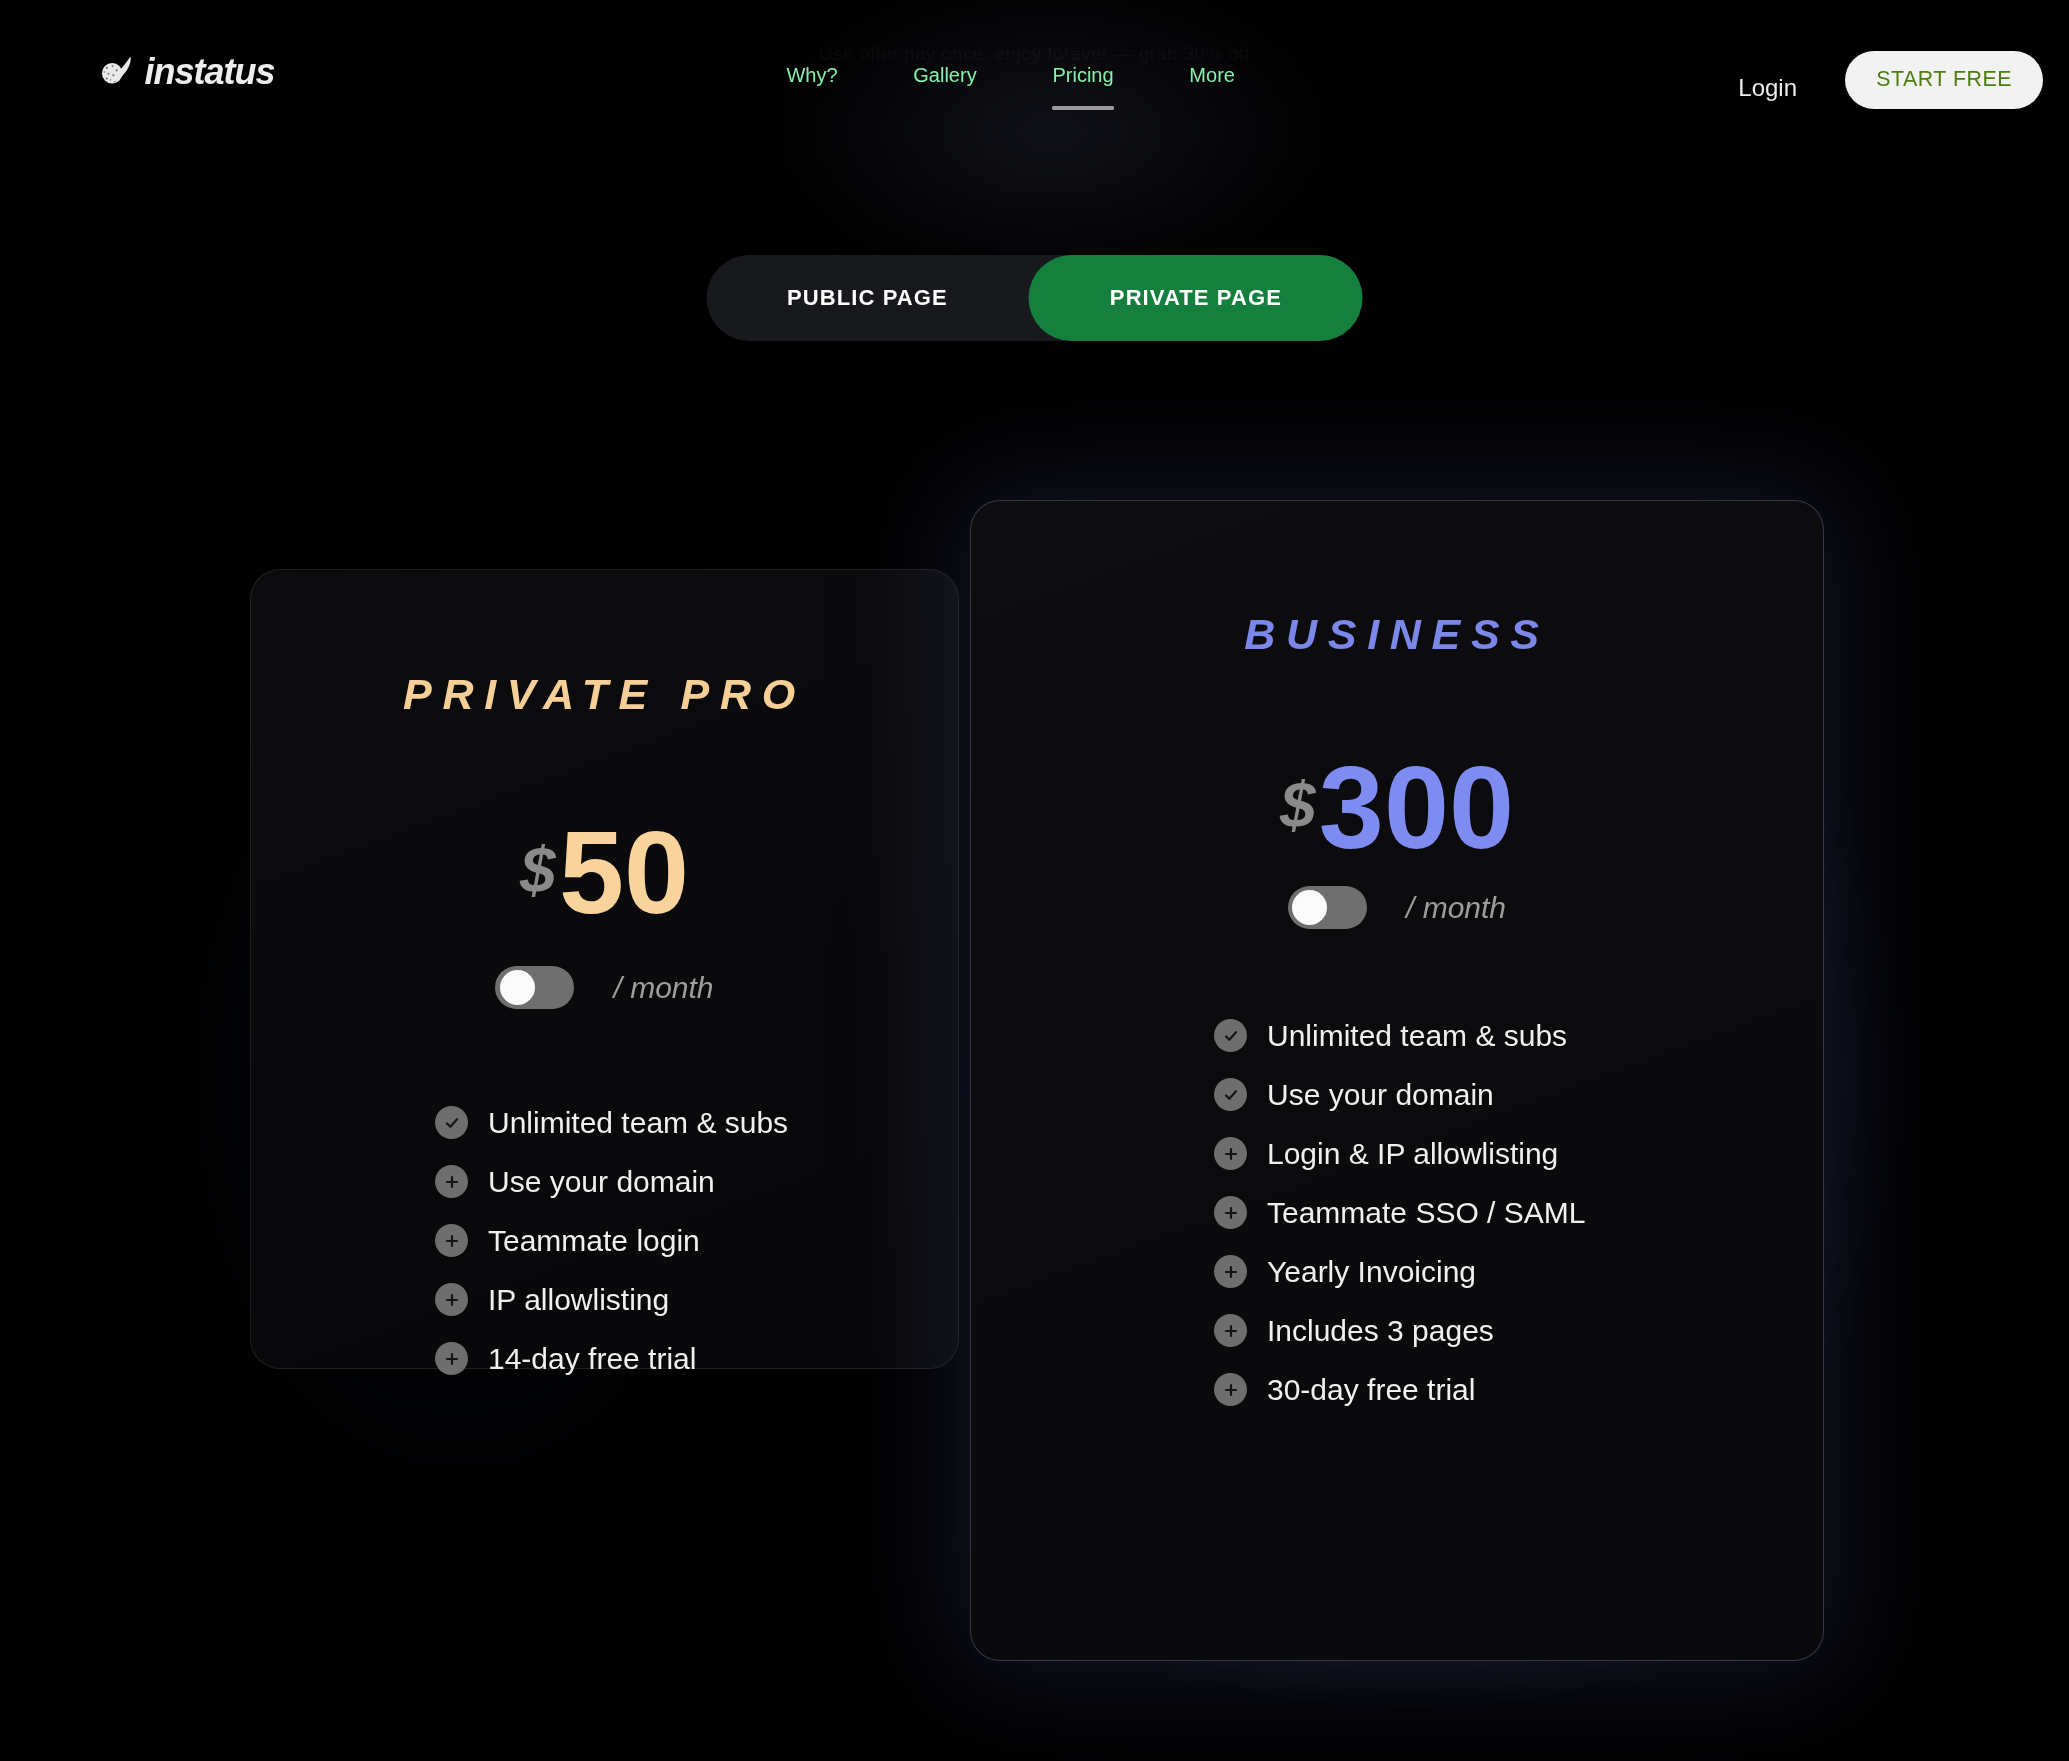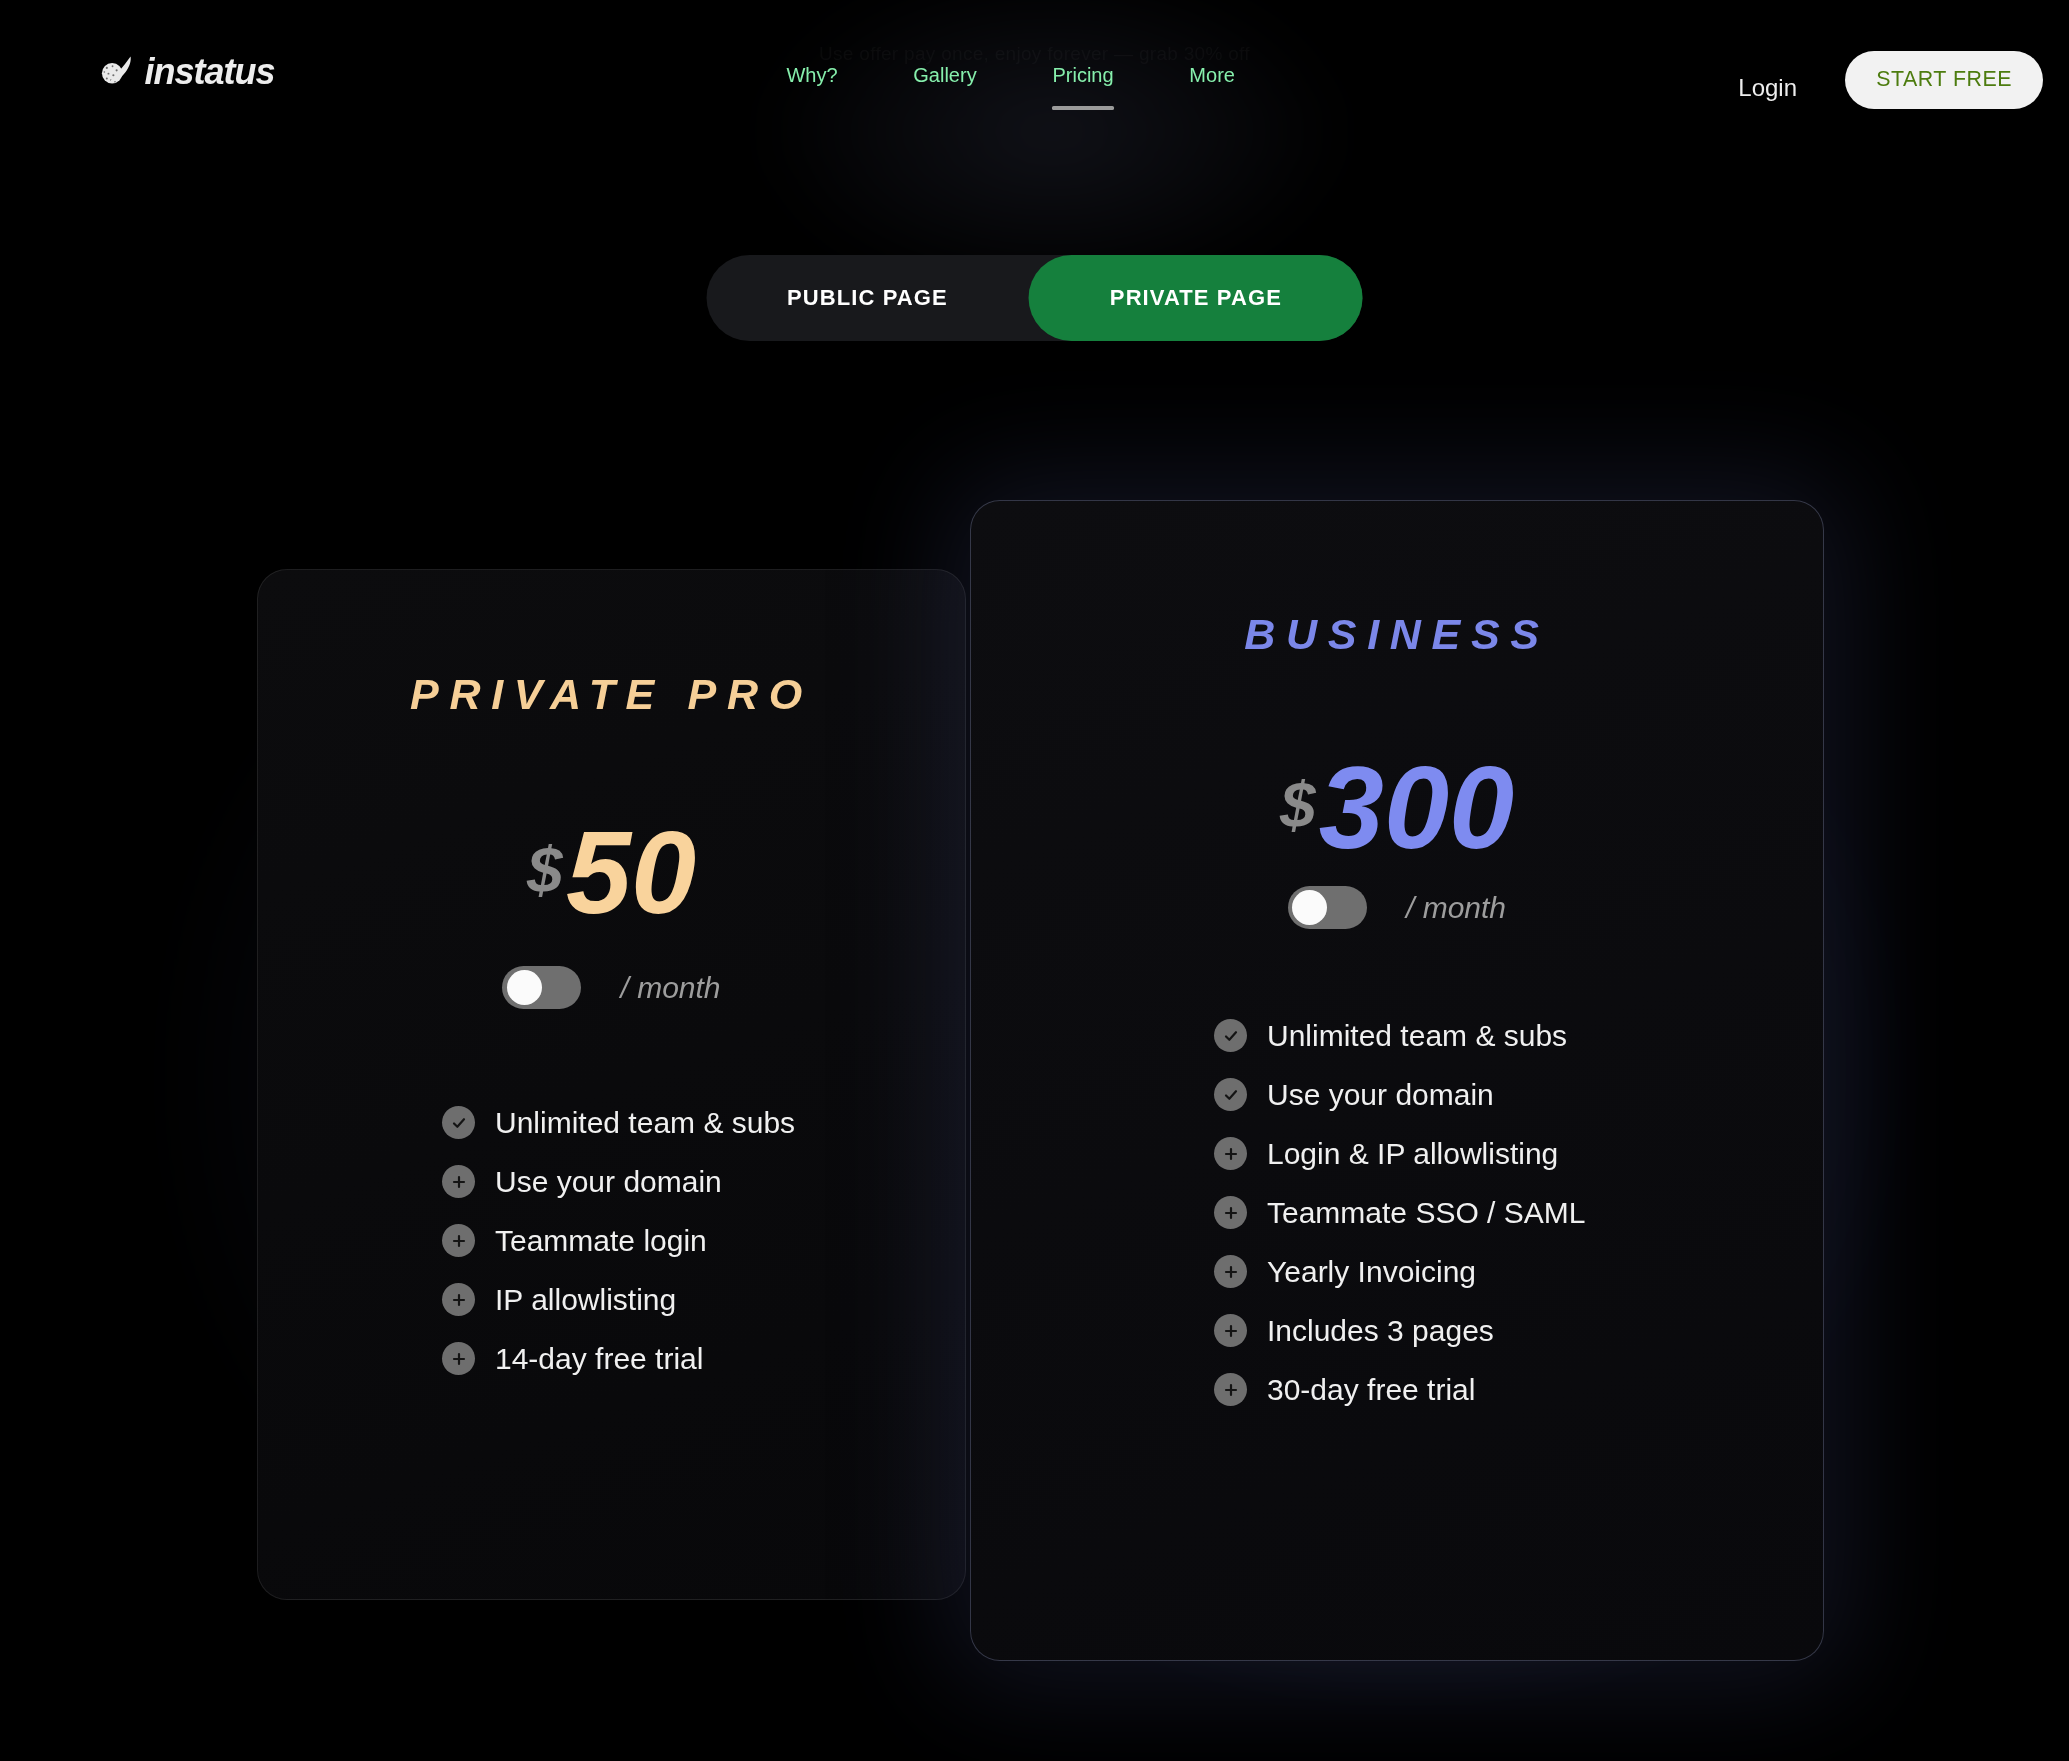--- a/index.html
+++ b/index.html
@@ -179,22 +179,22 @@
 
   
   .cards { position: absolute; inset: 0; z-index: 8; }
 
   .card {
     position: absolute;
     border-radius: 30px;
     background: #0b0b0d;
   }
   .card-private {
-    left: 257px;  top: 569px;
-    width: 709px; height: 1031px;
+    left: 250px;  top: 569px;
+    width: 709px; height: 800px;
     border: 1.6px solid rgba(255,255,255,0.085);
     background: linear-gradient(160deg, #0c0c0e 0%, #08080a 100%);
     z-index: 8;
   }
   .card-business {
     left: 970px; top: 500px;
     width: 854px; height: 1161px;
     border: 1.6px solid rgba(150,160,205,0.30);
     background: linear-gradient(160deg, #0d0d10 0%, #09090c 100%);
     box-shadow: 0 0 115px 25px rgba(60,70,115,0.28);
@@ -216,21 +216,20 @@
     justify-content: center;
   }
   .currency {
     font-weight: 800;
     font-style: italic;
     color: #8a8a8a;
     line-height: 1;
   }
   .amount {
     font-weight: 800;
-    font-style: italic;
     line-height: 1;
   }
   .amount.tan  { color: #f9d39c; }
   .amount.blue { color: #7e8bf0; }
 
   .period-row {
     display: flex;
     align-items: center;
     justify-content: center;
     gap: 39px;

